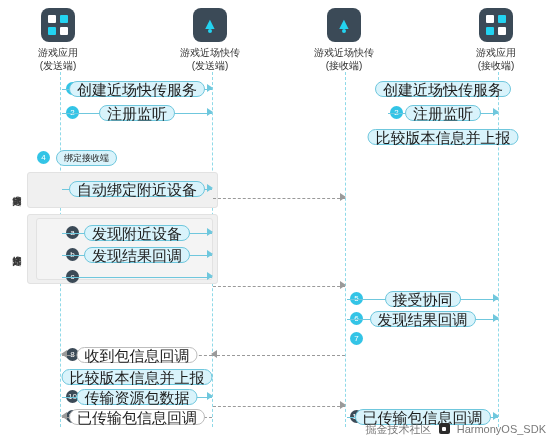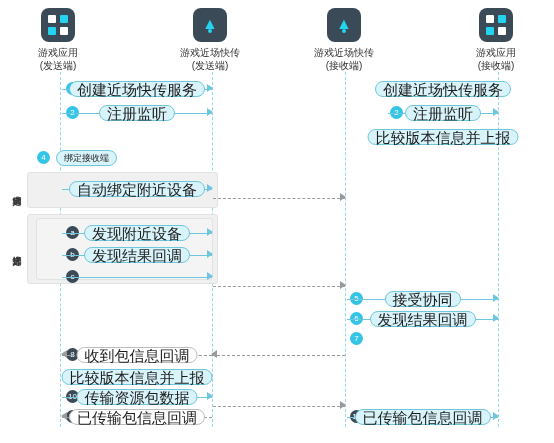--- a/index.html
+++ b/index.html
@@ -289,14 +289,19 @@
     <div class="pill grey">已传输包信息回调</div>
   </div>
 
   <div class="badge dark" style="left:350px;top:410px;">11</div>
   <div class="msg" style="left:347px;top:409px;width:151px;">
     <div class="line"></div>
       <div class="arrow right"></div>
     <div class="pill">已传输包信息回调</div>
   </div>
 
+  <div class="wm">
+    <span>掘金技术社区</span>
+    <span class="box"></span>
+    <span>HarmonyOS_SDK</span>
+  </div>
 
 </div>
 
 </body></html>

